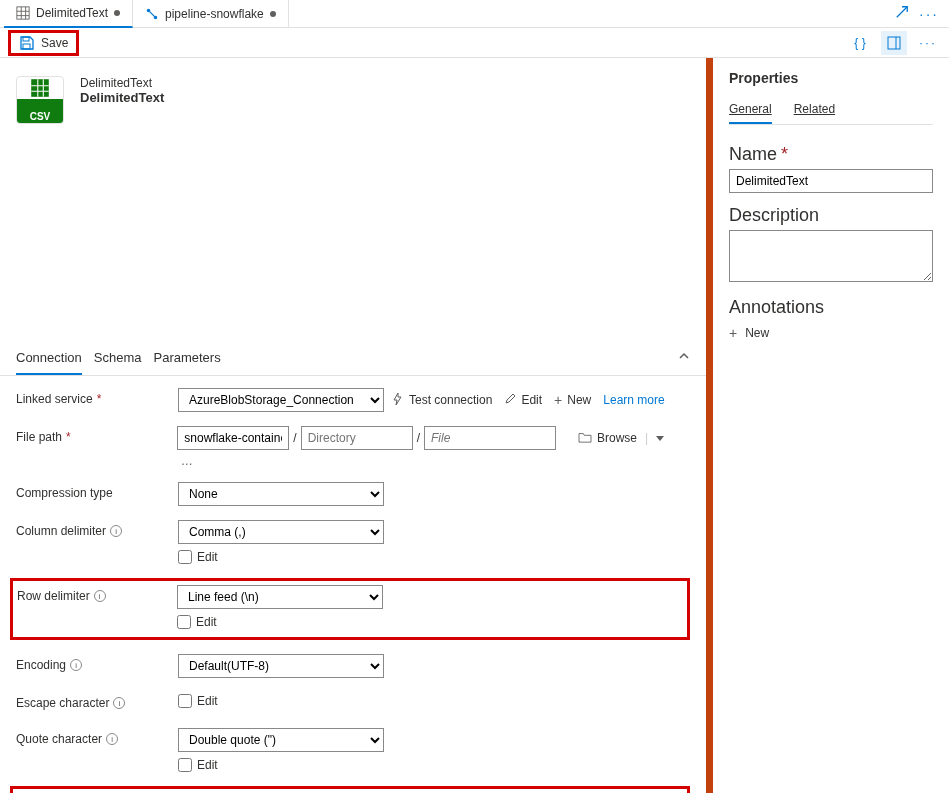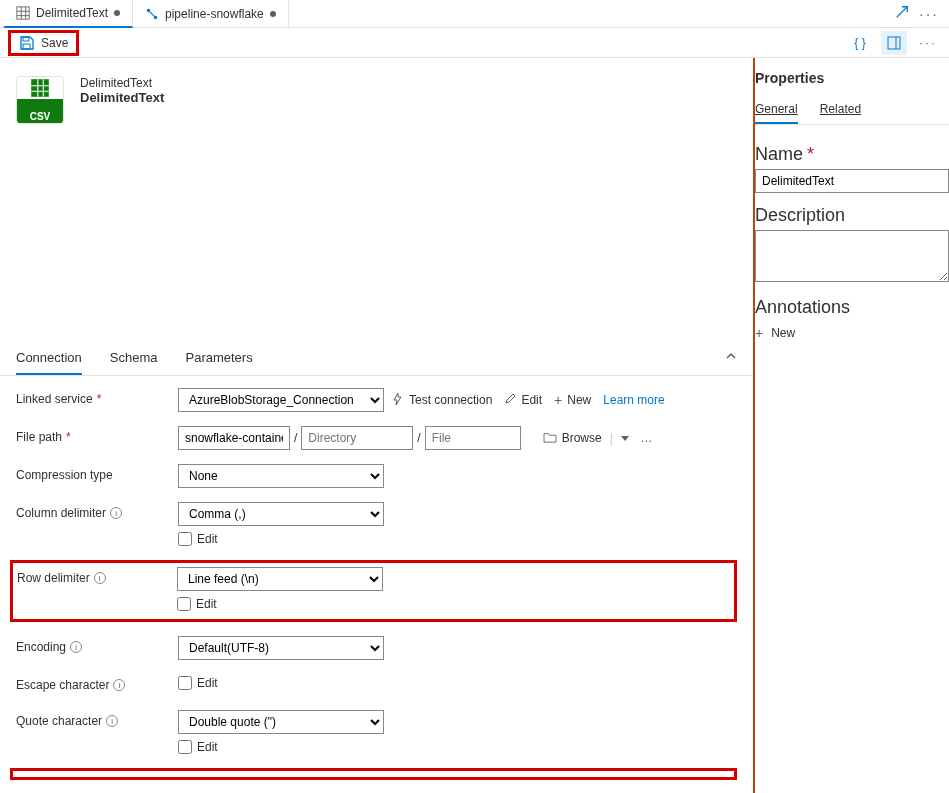--- a/index.html
+++ b/index.html
@@ -12,29 +12,29 @@
   .tab-right { margin-left: auto; display: flex; gap: 10px; align-items: center; padding-right: 10px; }
   .tab-right span { color: #0078d4; font-size: 14px; cursor: pointer; }
   .toolbar { display: flex; align-items: center; height: 30px; border-bottom: 1px solid #e1e1e1; padding: 0 8px; justify-content: space-between; }
   .save-btn { display: flex; align-items: center; gap: 6px; padding: 2px 8px; cursor: pointer; border: 3px solid #d40000; }
   .save-btn svg { width: 16px; height: 16px; }
   .toolbar-right { margin-left: auto; display: flex; gap: 8px; align-items: center; }
   .toolbar-right .icon-btn { width: 26px; height: 24px; display: flex; align-items: center; justify-content: center; cursor: pointer; color: #0078d4; }
   .toolbar-right .icon-btn.selected { background: #e6f2fb; }
   .main { display: flex; height: calc(793px - 58px); }
   .left { flex: 1; overflow-y: auto; overflow-x: hidden; padding-bottom: 30px; }
-  .right { width: 196px; border-left: 2px solid #c2410c; padding: 12px 0; }
+  .right { width: 243px; border-left: 7px solid #c2410c; padding: 12px 16px; }
   .header-block { display: flex; gap: 16px; padding: 18px 16px; }
   .csv-icon { width: 48px; height: 48px; background: #fff; border: 1px solid #e1e1e1; border-radius: 4px; display: flex; flex-direction: column; overflow: hidden; }
   .csv-icon .top { flex: 1; display: flex; align-items: center; justify-content: center; }
   .csv-icon .top svg { width: 22px; height: 22px; }
   .csv-icon .bot { background: #107c10; color: #fff; font-weight: bold; font-size: 10px; text-align: center; padding: 12px 0; }
   .hdr-text .sub { font-size: 12px; color: #323130; }
   .hdr-text .title { font-size: 13px; font-weight: 600; }
-  .content-tabs { display: flex; gap: 28px; border-bottom: 1px solid #e1e1e1; padding: 0 16px; margin-top: 200px; position: relative; }
+  .content-tabs { display: flex; gap: 12px; border-bottom: 1px solid #e1e1e1; padding: 0 16px; margin-top: 200px; position: relative; }
   .content-tabs .ctab { padding: 8px 0; cursor: pointer; font-size: 13px; }
   .content-tabs .ctab.active { border-bottom: 2px solid #0078d4; color: #323130; }
   .content-tabs .collapse { position: absolute; right: 16px; top: 8px; cursor: pointer; color: #605e5c; }
   .form { padding: 12px 16px; }
   .form-row { display: flex; align-items: flex-start; margin-bottom: 14px; min-height: 22px; }
   .form-label { width: 162px; font-size: 12px; color: #323130; display: flex; align-items: center; gap: 4px; padding-top: 4px; }
   .form-label .req { color: #a4262c; }
   .form-ctrl { display: flex; flex-direction: column; gap: 4px; }
   .form-ctrl-row { display: flex; align-items: center; gap: 4px; flex-wrap: wrap; }
   select, input[type="text"] { font-family: inherit; font-size: 12px; border: 1px solid #8a8886; padding: 3px 6px; background: #fff; }
@@ -189,21 +189,21 @@
         <div class="form-label">
           <span>File path</span>
             <span class="req">*</span>
         </div>
         <div class="form-ctrl">
           <div class="form-ctrl-row">
             <input class="fp-input" style="width: 112px;" type="text" value="snowflake-container">
             <span>/</span>
             <input class="fp-input" style="width: 112px;" type="text" placeholder="Directory">
             <span>/</span>
-            <input class="fp-input" style="width: 96px;" type="text" placeholder="File">
+            <input class="fp-input" style="width: 132px; font-style: italic;" type="text" placeholder="File">
             <span style="width:10px"></span>
             <span class="link-btn">
               <svg class="folder-icon" viewBox="0 0 16 14">
                   <path d="M1 3 h5 l1 2 h8 v8 h-14 z" fill="none" stroke="#605e5c"></path>
                 </svg>
               <span>Browse</span>
             </span>
             <span style="color:#ccc;">|</span>
             <span class="link-btn">
                 <span class="triangle"></span>

